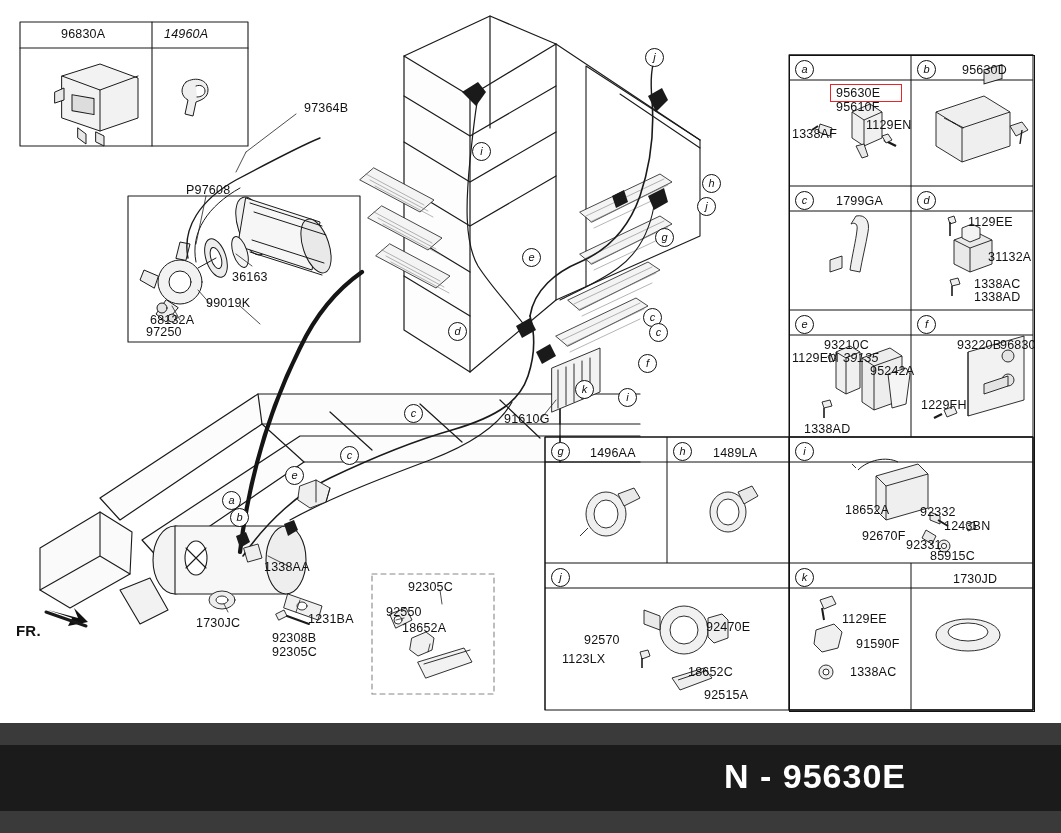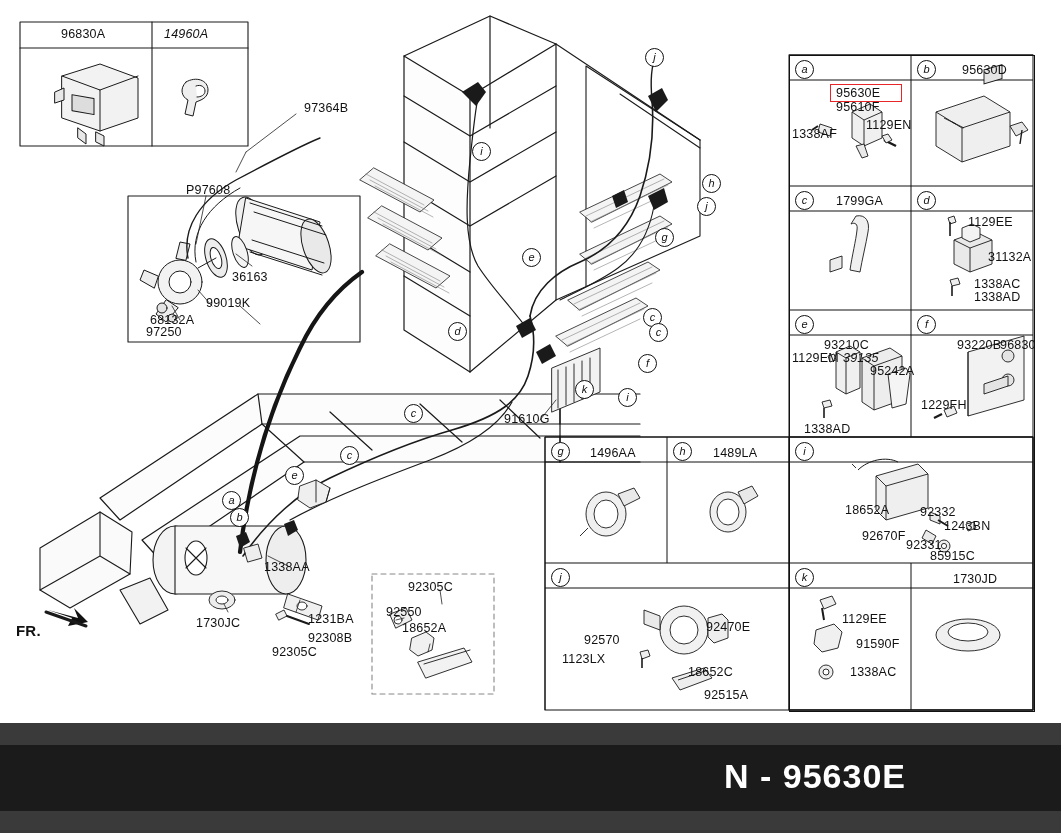--- a/index.html
+++ b/index.html
@@ -228,21 +228,21 @@
   <div class="lbl" style="left:304px;top:101px;">97364B</div>
   <div class="lbl" style="left:186px;top:183px;">P97608</div>
   <div class="lbl" style="left:232px;top:270px;">36163</div>
   <div class="lbl" style="left:206px;top:296px;">99019K</div>
   <div class="lbl" style="left:150px;top:313px;">68132A</div>
   <div class="lbl" style="left:146px;top:325px;">97250</div>
   <div class="lbl" style="left:504px;top:412px;">91610G</div>
   <div class="lbl" style="left:264px;top:560px;">1338AA</div>
   <div class="lbl" style="left:308px;top:612px;">1231BA</div>
   <div class="lbl" style="left:196px;top:616px;">1730JC</div>
-  <div class="lbl" style="left:272px;top:631px;margin-left:36px;">92308B</div>
+  <div class="lbl" style="left:272px;top:631px;">92308B</div>
   <div class="lbl" style="left:272px;top:645px;">92305C</div>
   <div class="lbl" style="left:408px;top:580px;">92305C</div>
   <div class="lbl" style="left:386px;top:605px;">92550</div>
   <div class="lbl" style="left:402px;top:621px;">18652A</div>
 
   <div class="circ" style="left:645px;top:48px;">j</div>
   <div class="circ" style="left:472px;top:142px;">i</div>
   <div class="circ" style="left:702px;top:174px;">h</div>
   <div class="circ" style="left:697px;top:197px;">j</div>
   <div class="circ" style="left:655px;top:228px;">g</div>

